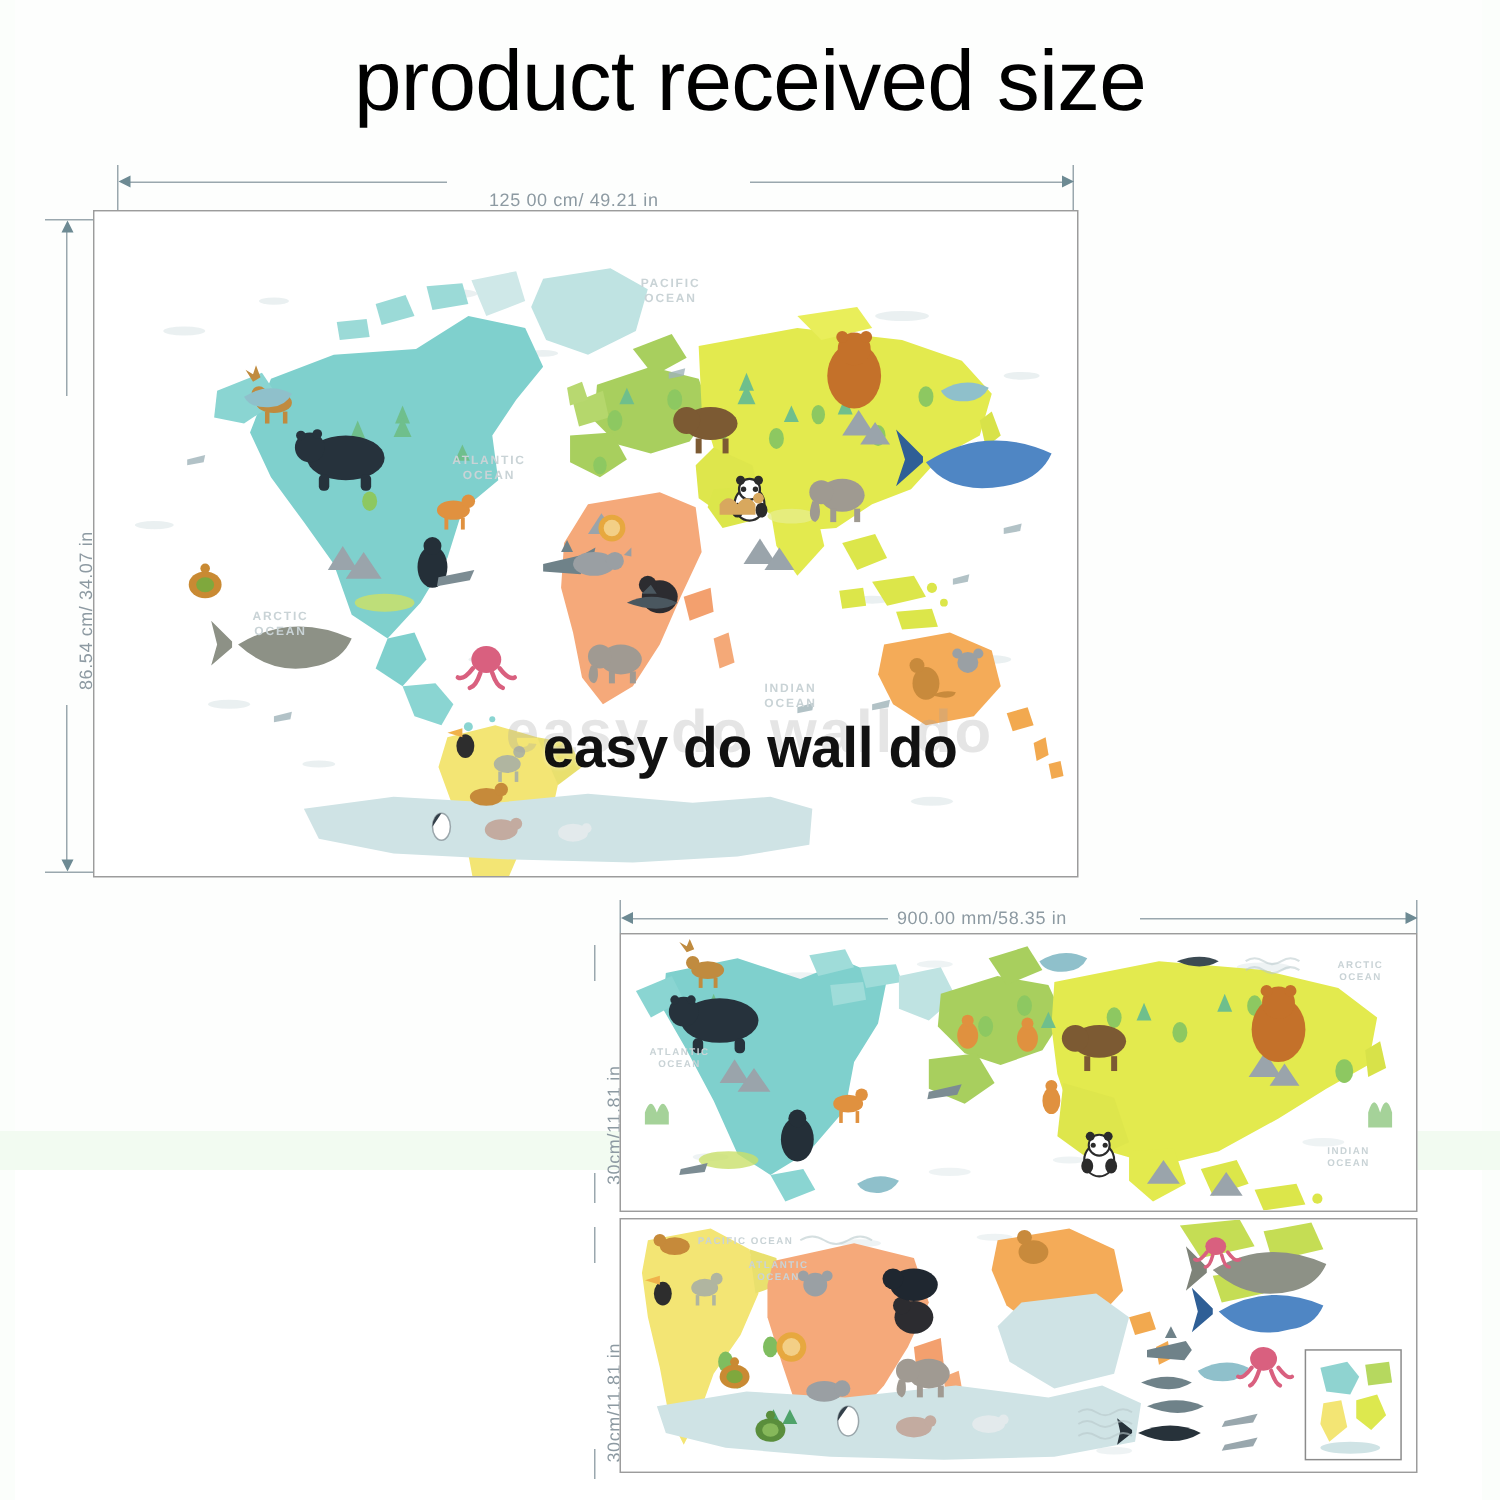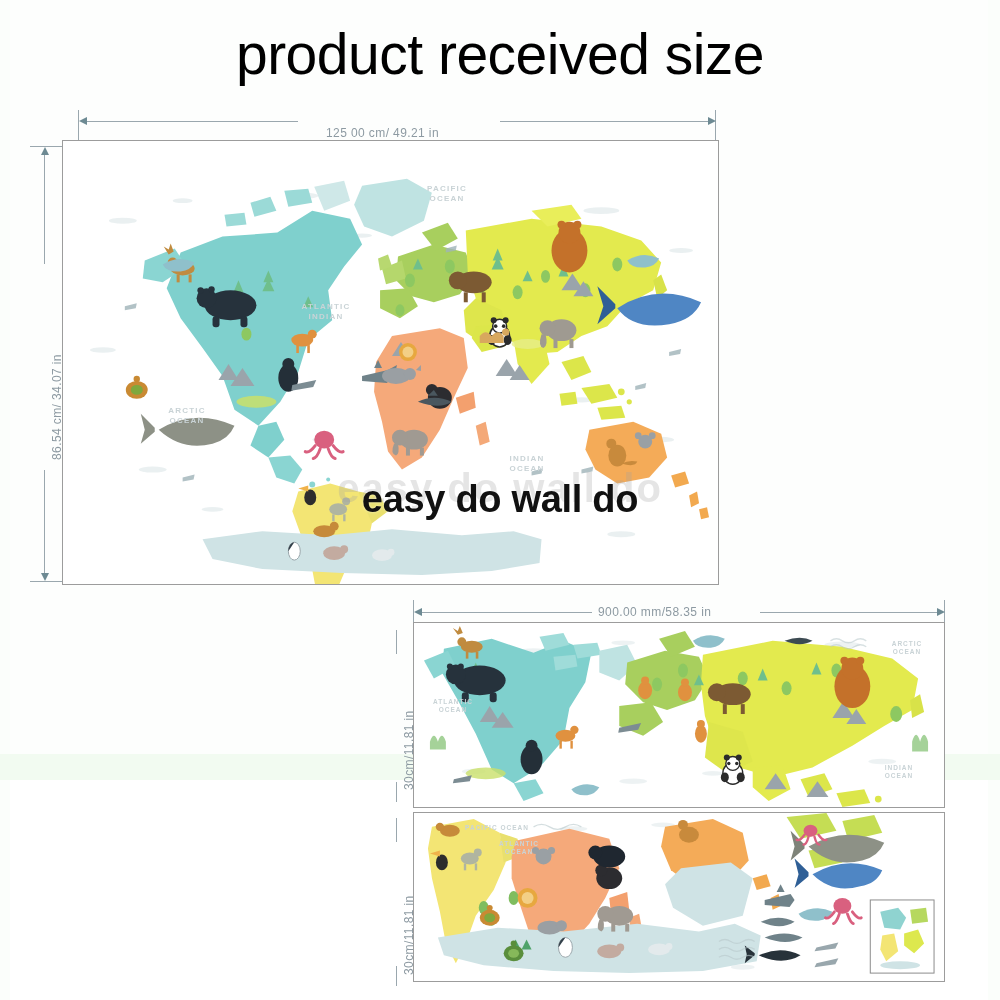--- a/index.html
+++ b/index.html
@@ -414,21 +414,21 @@
           <path d="M366 256 l6 -6 l4 6 z"></path>
         </g>
       </svg>
     </div>
 
   </div>
 
   <div class="ocean-label" style="left:424px;top:184px;width:46px;">PACIFIC
 OCEAN</div>
   <div class="ocean-label" style="left:300px;top:302px;width:52px;">ATLANTIC
-INDIAN</div>
+OCEAN</div>
   <div class="ocean-label" style="left:162px;top:406px;width:50px;">ARCTIC
 OCEAN</div>
   <div class="ocean-label" style="left:502px;top:454px;width:50px;">INDIAN
 OCEAN</div>
 
   <div id="watermark-ghost">easy do wall do</div>
   <div id="watermark">easy do wall do</div>
 
   <div class="tick-v" style="left:413px;top:600px;height:22px;"></div>
   <div class="tick-v" style="left:944px;top:600px;height:22px;"></div>

